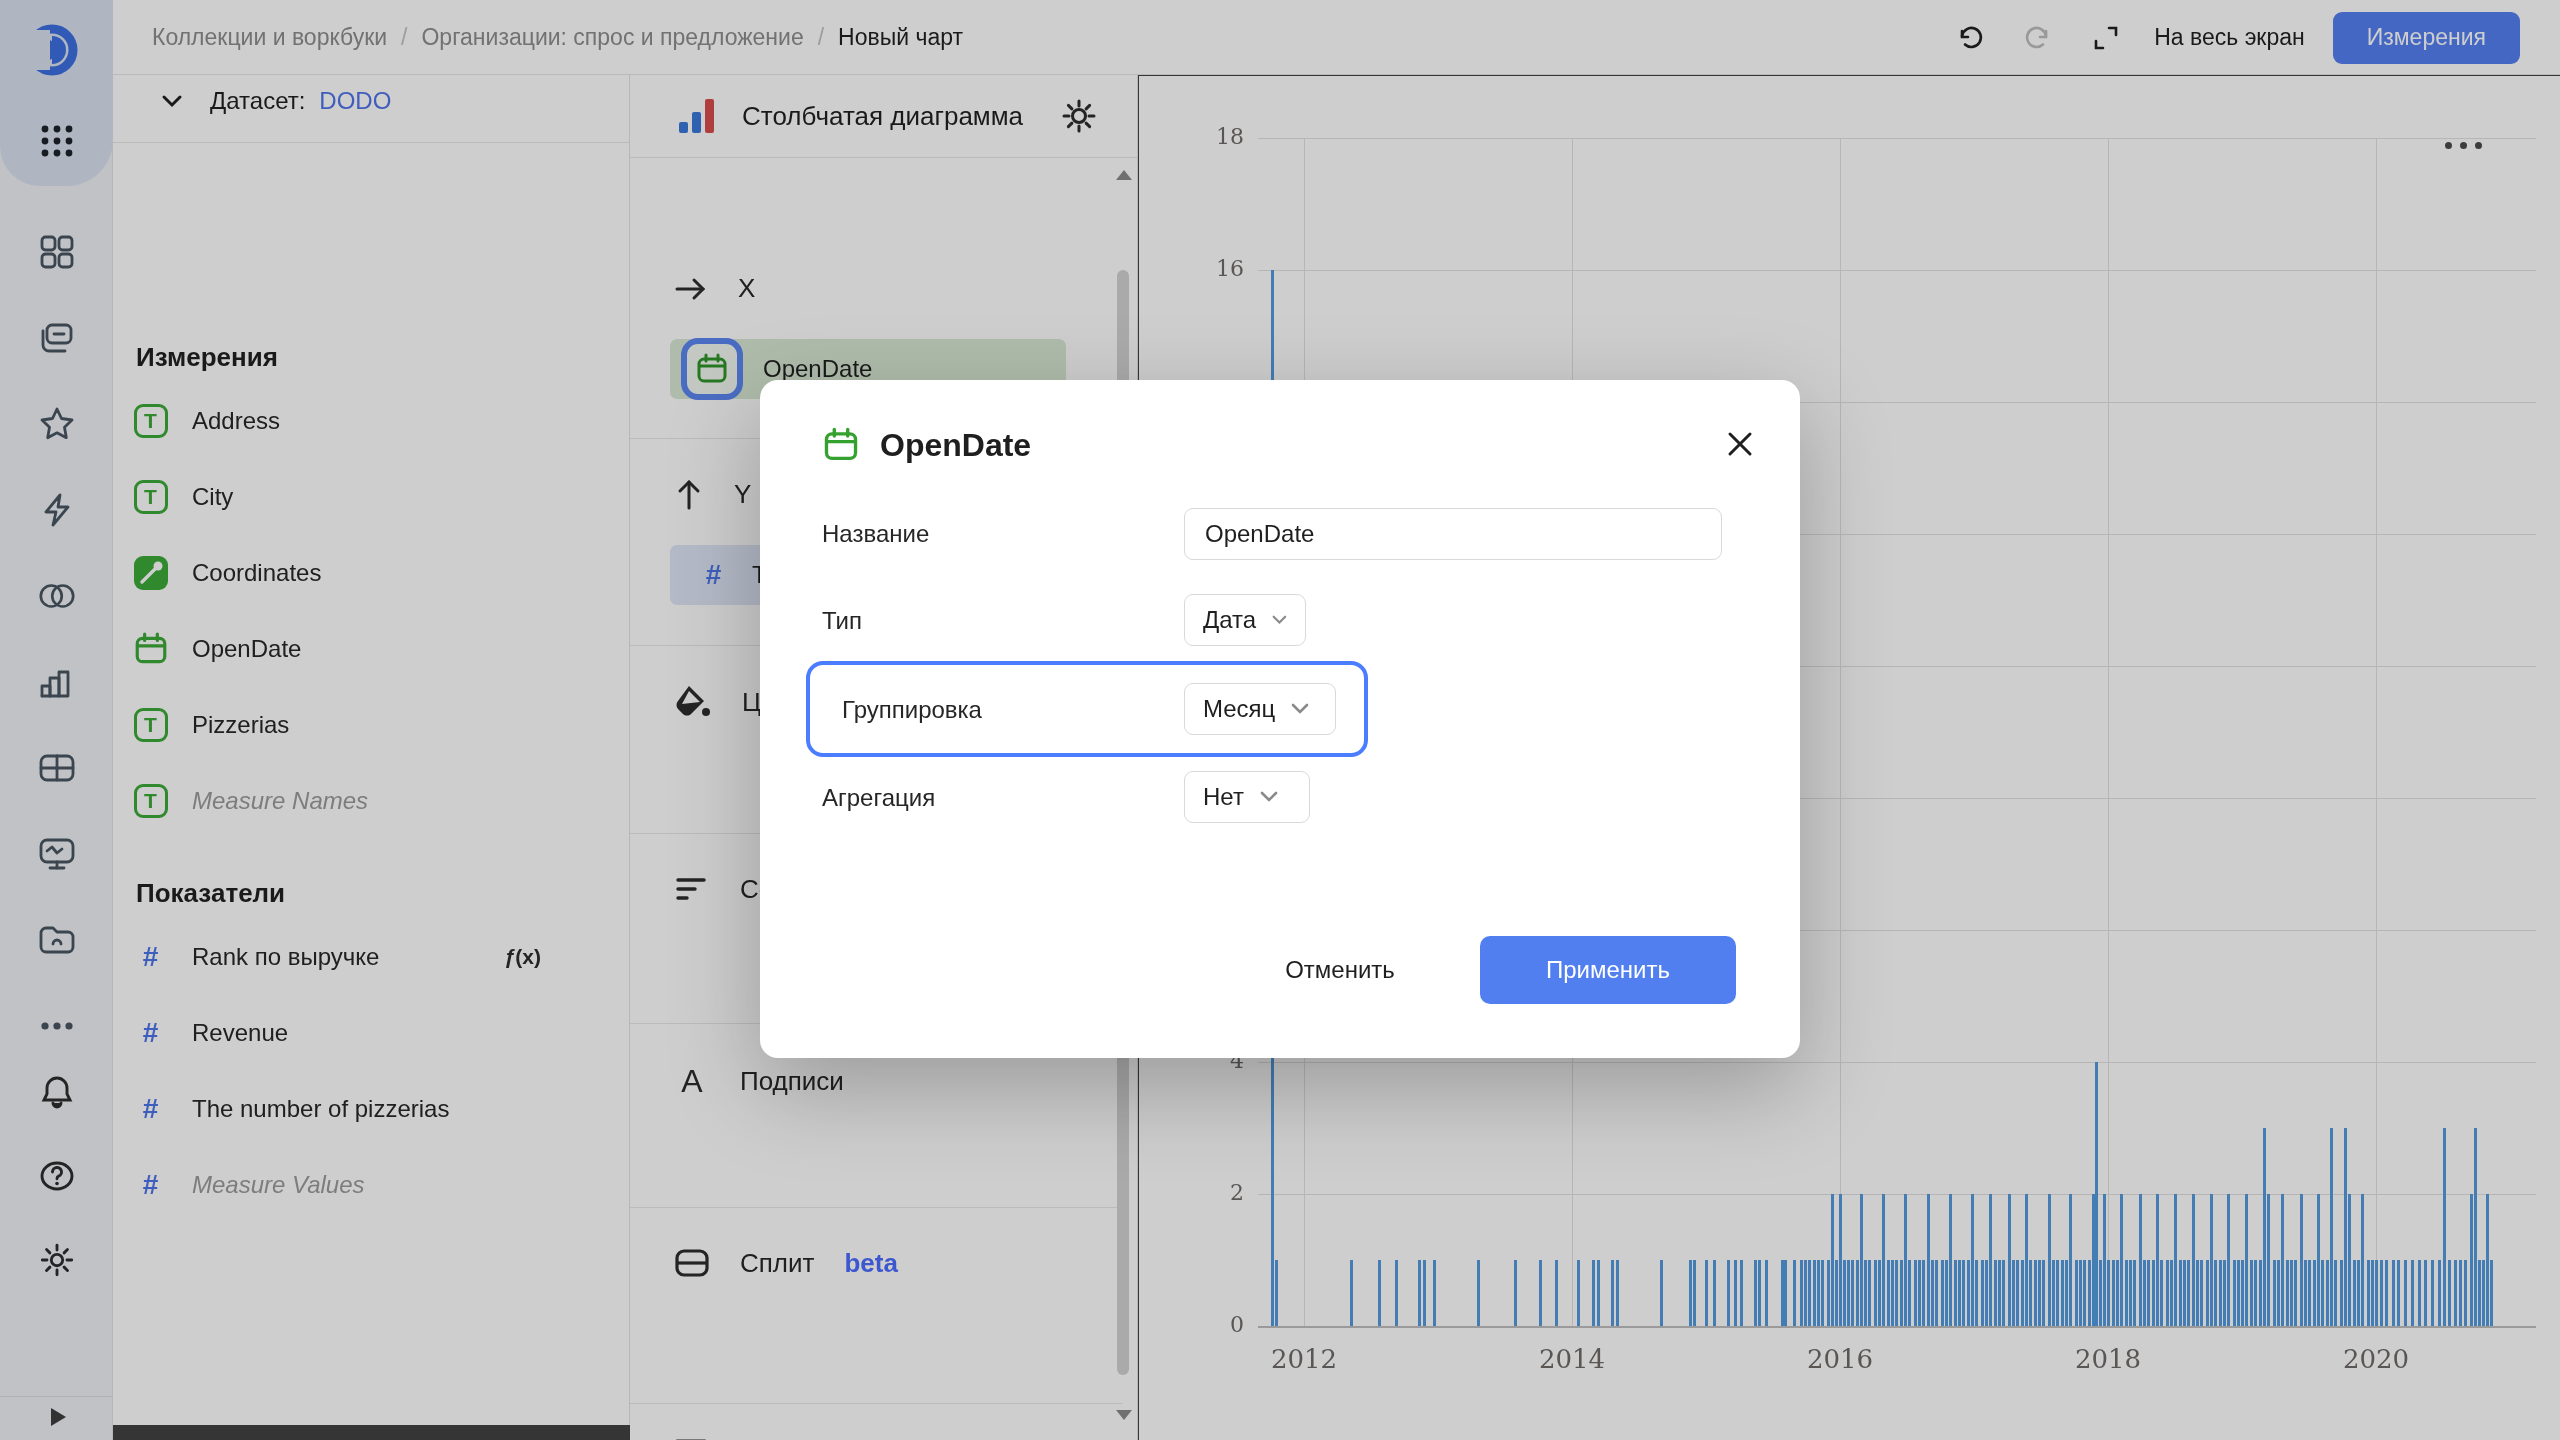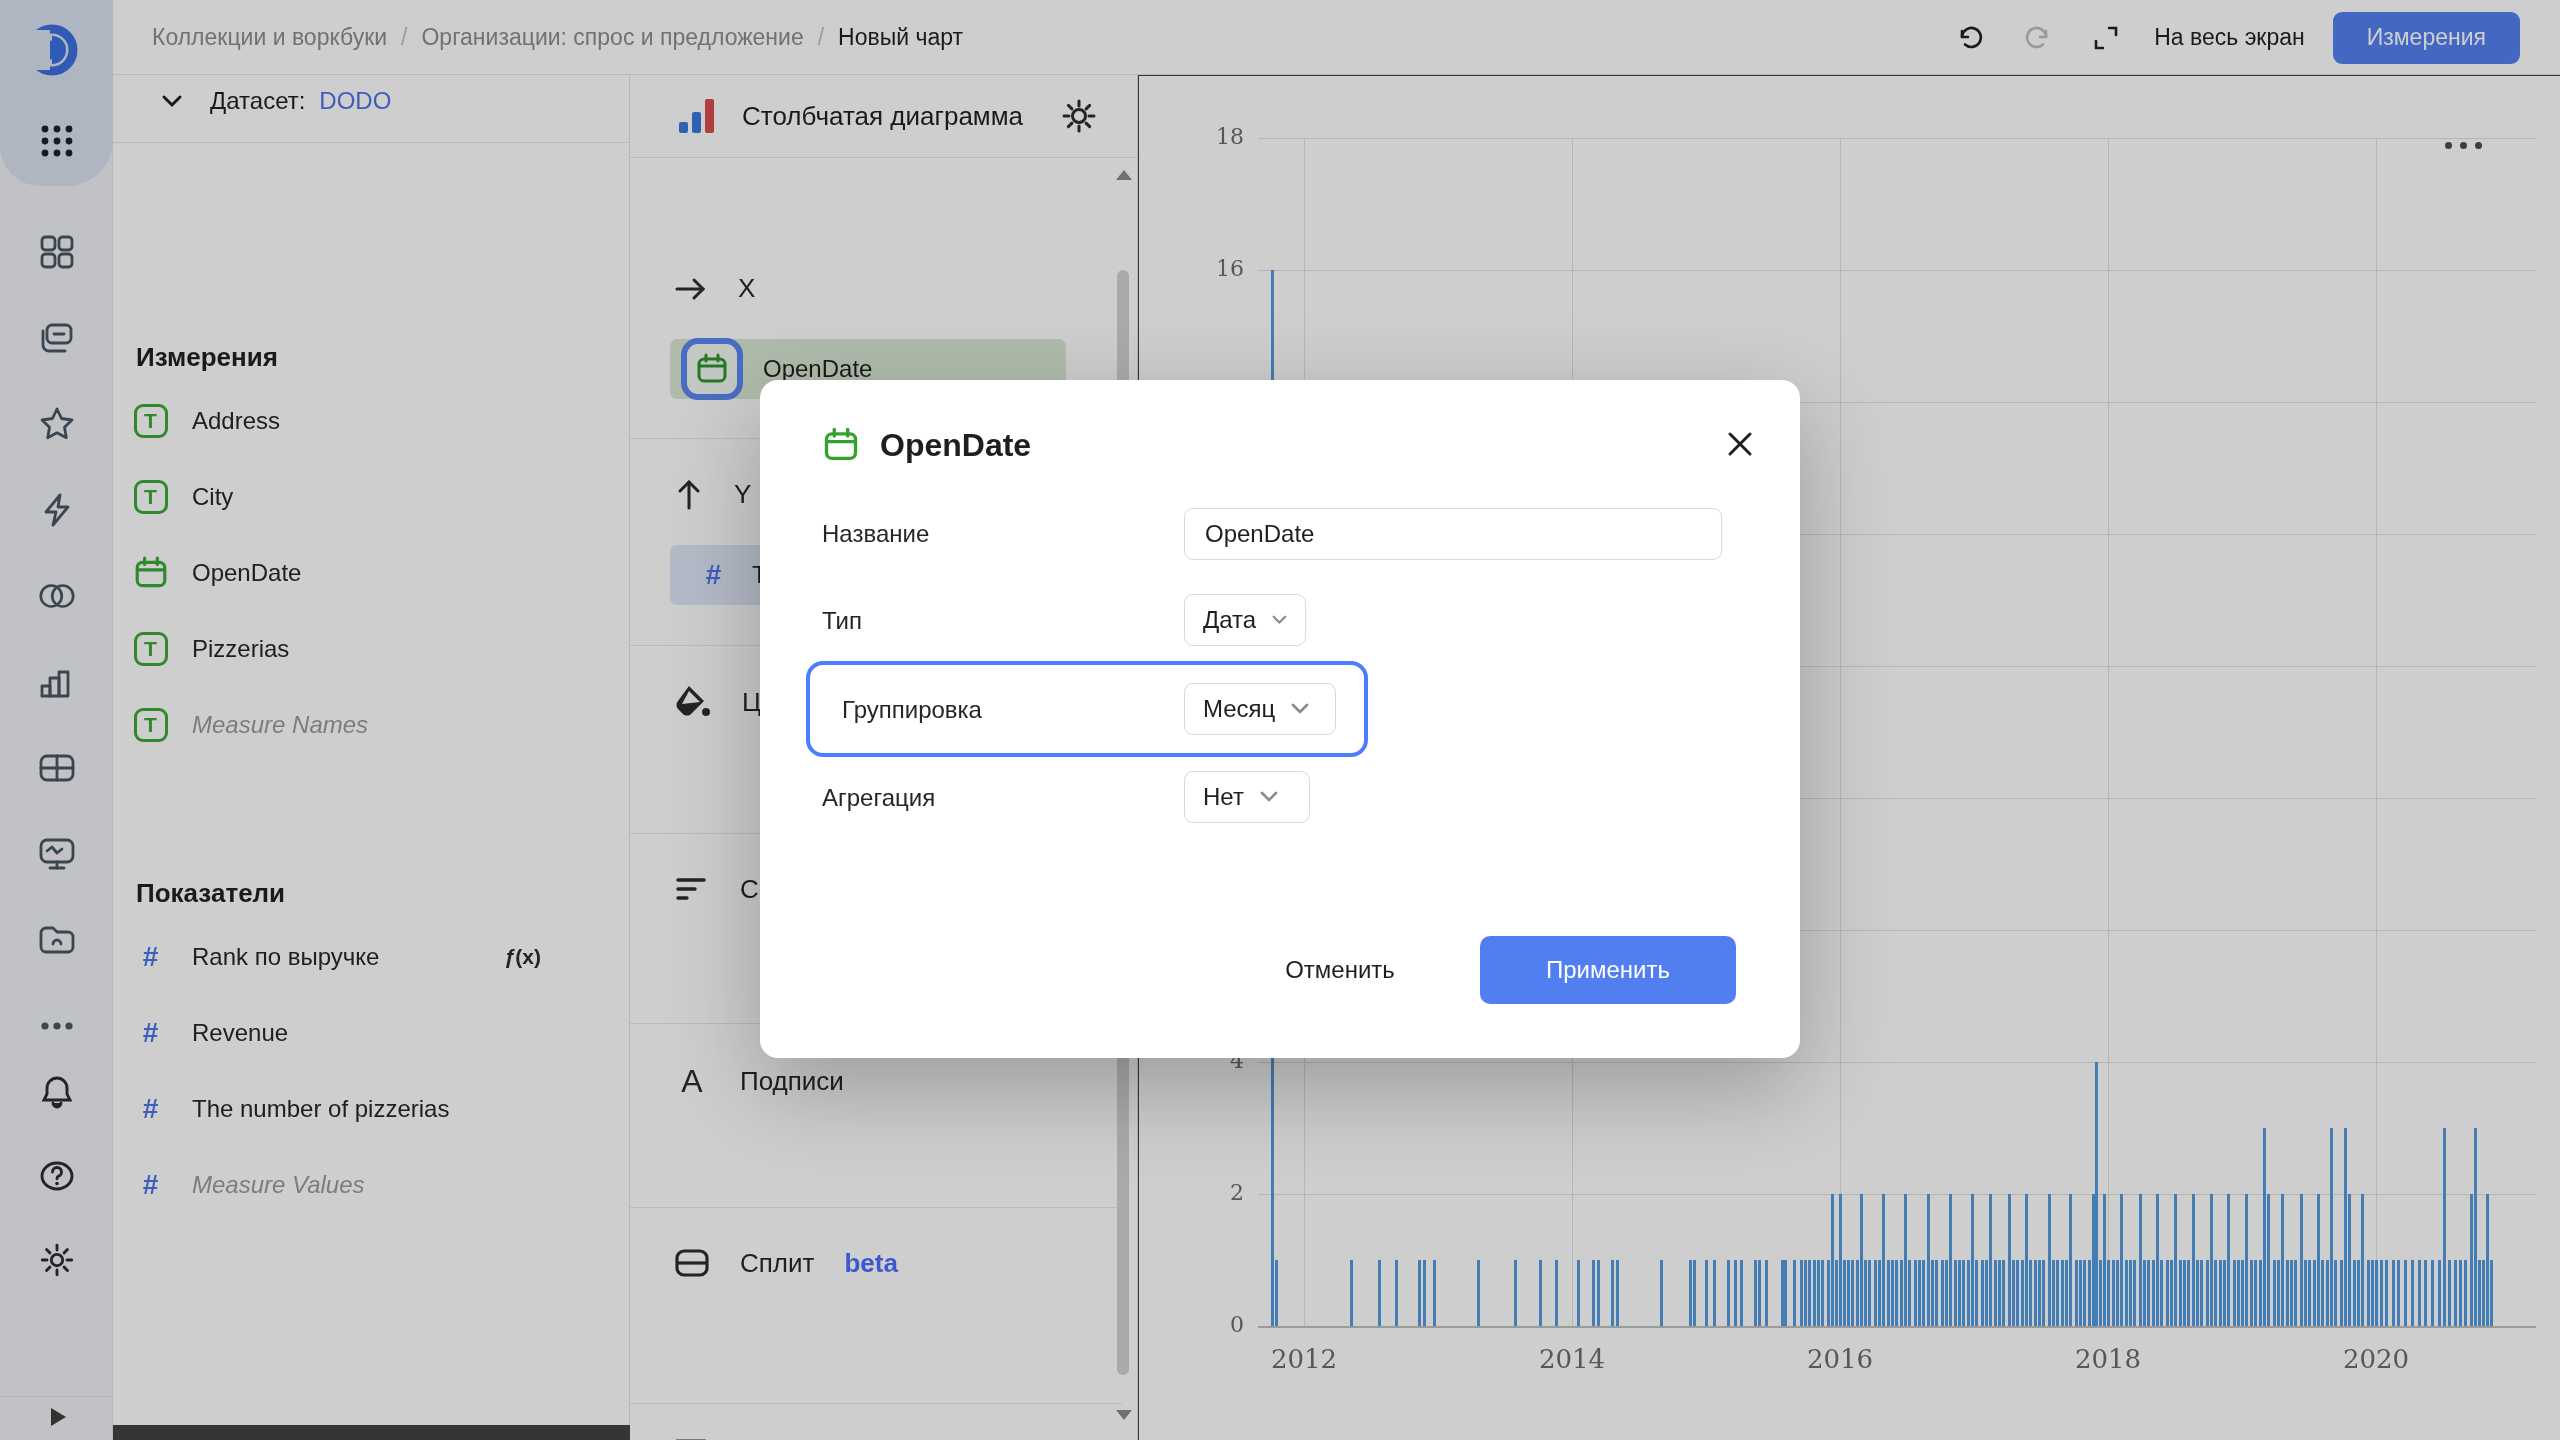--- a/index.html
+++ b/index.html
@@ -277,20 +277,31 @@
           <span class="f-icon">
             <span class="t-box">T</span>
           </span>
           <span class="f-name">Address</span>
         </div>
         <div class="field-row">
           <span class="f-icon">
             <span class="t-box">T</span>
           </span>
           <span class="f-name">City</span>
+        </div>
+        <div class="field-row">
+          <span class="f-icon">
+            <span class="geo-box">
+              <svg width="34" height="34" viewBox="0 0 34 34" fill="none" stroke="#fff" stroke-width="3.4" stroke-linecap="round">
+                <path d="M8 26 L21 13"></path>
+                <circle cx="24" cy="10" r="4.5" fill="#fff" stroke="none"></circle>
+              </svg>
+            </span>
+          </span>
+          <span class="f-name">Coordinates</span>
         </div>
         <div class="field-row">
           <span class="f-icon">
             <svg width="36" height="36" viewBox="0 0 34 34" fill="none" stroke="#3aa935" stroke-width="3" stroke-linecap="round">
               <rect x="4" y="7" width="26" height="22" rx="5"></rect>
               <path d="M11 3 v6"></path>
               <path d="M23 3 v6"></path>
               <path d="M5 14 h24"></path>
             </svg>
           </span>

